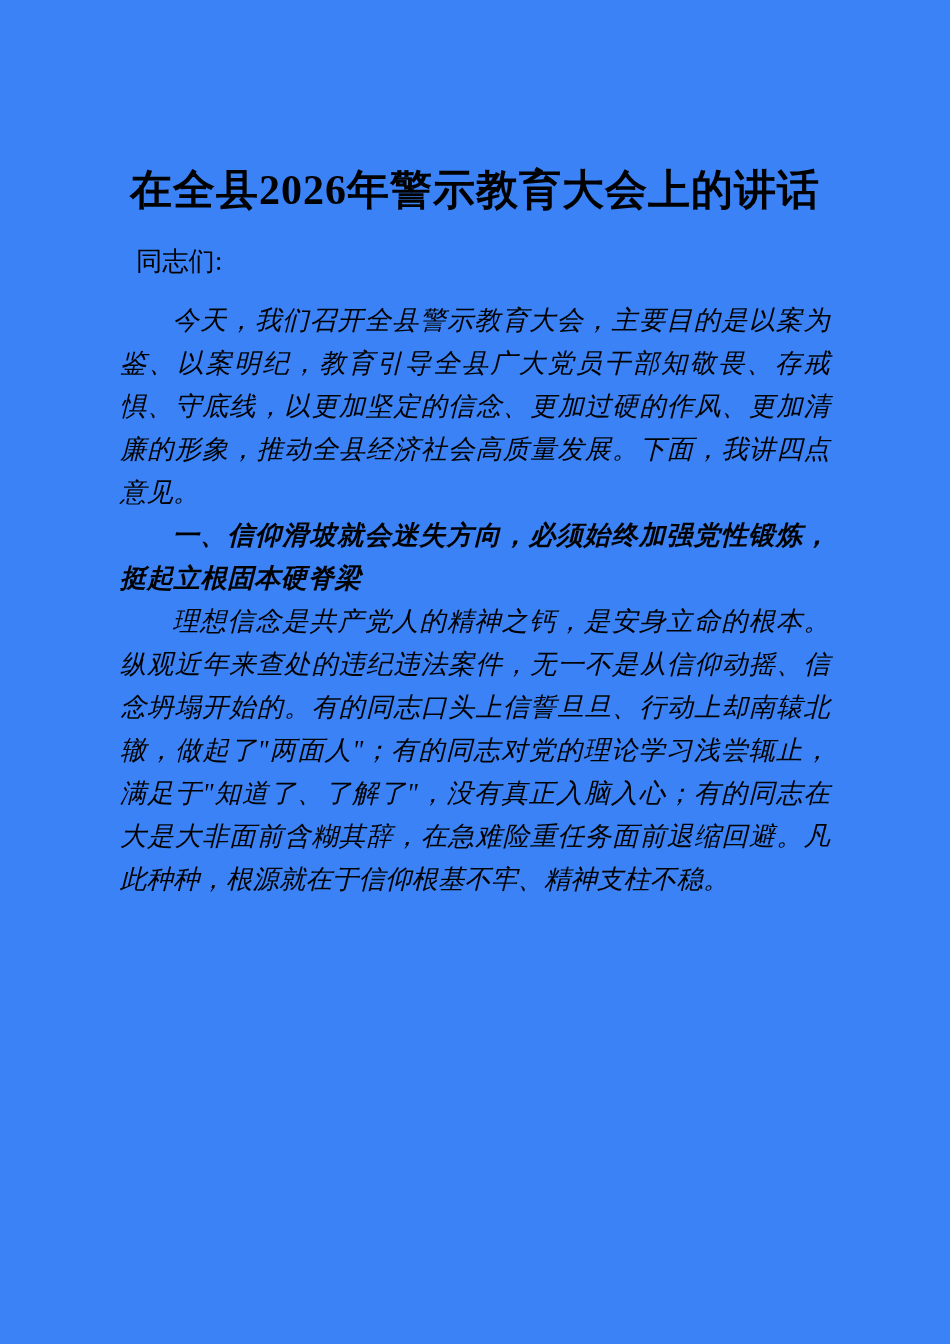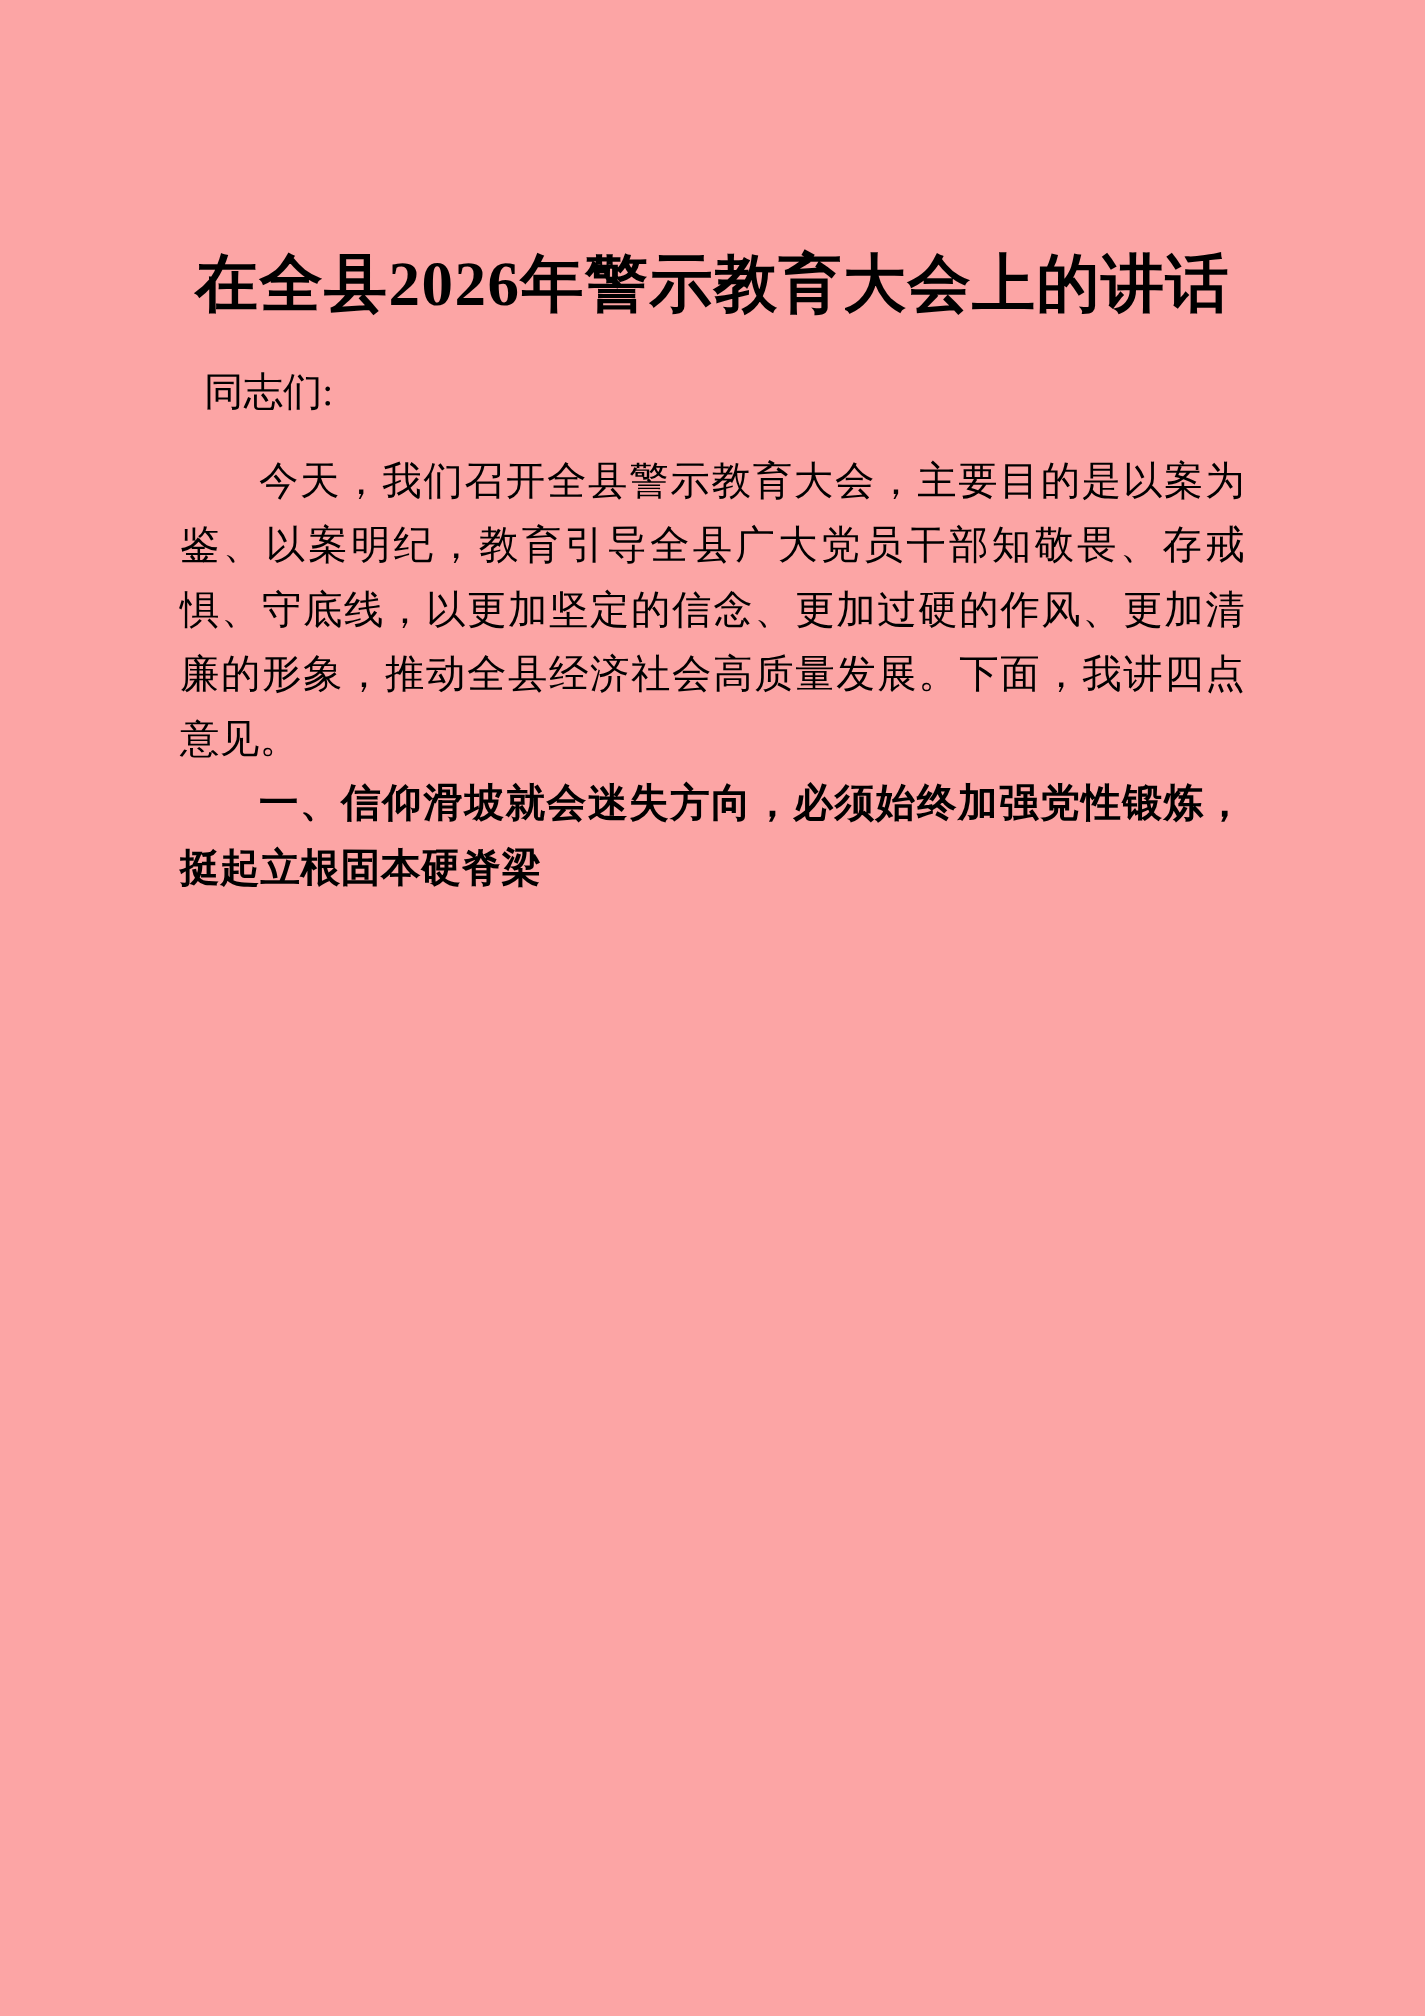--- a/index.html
+++ b/index.html
@@ -5,21 +5,21 @@
   html, body {
     margin: 0;
     padding: 0;
     background: #ffffff;
   }
   .page {
     position: relative;
     box-sizing: border-box;
     width: 950px;
     height: 1344px;
-    background: #fca5a5;
+    background: #3b82f6;
     color: #000000;
     padding: 158px 120px 0 120px;
     overflow: hidden;
     font-family: "Liberation Serif", "DejaVu Serif", serif;
   }
   .doc-title {
     margin: 0 0 18px 0;
     font-size: 42px;
     line-height: 64px;
     font-weight: 700;
@@ -33,32 +33,34 @@
     text-align: justify;
     text-indent: 0;
   }
   .para {
     margin: 0;
     font-size: 26.3px;
     line-height: 43px;
     text-align: justify;
     text-indent: 2em;
     letter-spacing: 0.2px;
+    font-style: italic;
   }
   .heading {
     font-weight: 700;
     letter-spacing: 0.5px;
   }
 </style>
 </head>
 <body>
 
 <div class="page">
   <h1 class="doc-title">在全县2026年警示教育大会上的讲话</h1>
 
   <p class="salutation">同志们:</p>
 
   <p class="para">今天，我们召开全县警示教育大会，主要目的是以案为鉴、以案明纪，教育引导全县广大党员干部知敬畏、存戒惧、守底线，以更加坚定的信念、更加过硬的作风、更加清廉的形象，推动全县经济社会高质量发展。下面，我讲四点意见。</p>
 
   <p class="para heading">一、信仰滑坡就会迷失方向，必须始终加强党性锻炼，挺起立根固本硬脊梁</p>
 
+  <p class="para">理想信念是共产党人的精神之钙，是安身立命的根本。纵观近年来查处的违纪违法案件，无一不是从信仰动摇、信念坍塌开始的。有的同志口头上信誓旦旦、行动上却南辕北辙，做起了"两面人"；有的同志对党的理论学习浅尝辄止，满足于"知道了、了解了"，没有真正入脑入心；有的同志在大是大非面前含糊其辞，在急难险重任务面前退缩回避。凡此种种，根源就在于信仰根基不牢、精神支柱不稳。</p>
 
 </div>
 
 </body></html>

